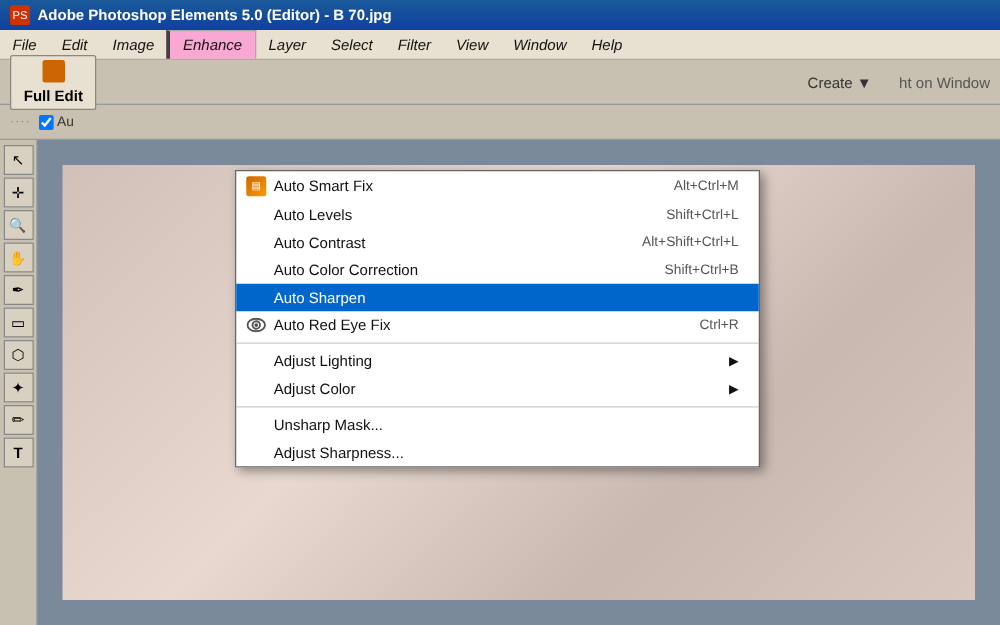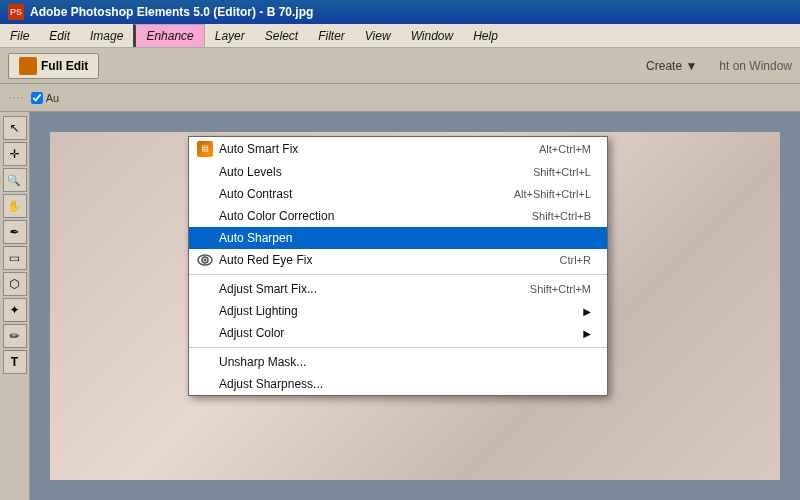--- a/index.html
+++ b/index.html
@@ -78,20 +78,21 @@
       background: #e8e0d0;
       border: 1px solid #888;
       padding: 3px 10px;
       font-size: 12px;
       font-weight: bold;
       cursor: pointer;
       display: flex;
       align-items: center;
       gap: 4px;
       border-radius: 2px;
+      flex-direction: column;
     }
     .full-edit-icon {
       width: 18px;
       height: 18px;
       background: #cc6600;
       border-radius: 2px;
     }
 
     
     .secondary-toolbar {
@@ -327,27 +328,20 @@
               <circle cx="8" cy="6" r="1.5" fill="#555"></circle>
             </svg>
           </span>
           <span>Auto Red Eye Fix</span>
         </span>
         <span class="shortcut">Ctrl+R</span>
       </div>
 
       <div class="dropdown-separator"></div>
 
-      <div class="dropdown-item">
-        <span class="label">
-          <span style="width:16px;display:inline-block;"></span>
-          <span>Adjust Smart Fix...</span>
-        </span>
-        <span class="shortcut">Shift+Ctrl+M</span>
-      </div>
 
       <div class="dropdown-item">
         <span class="label">
           <span style="width:16px;display:inline-block;"></span>
           <span>Adjust Lighting</span>
         </span>
         <span class="submenu-arrow">▶</span>
       </div>
 
       <div class="dropdown-item">

